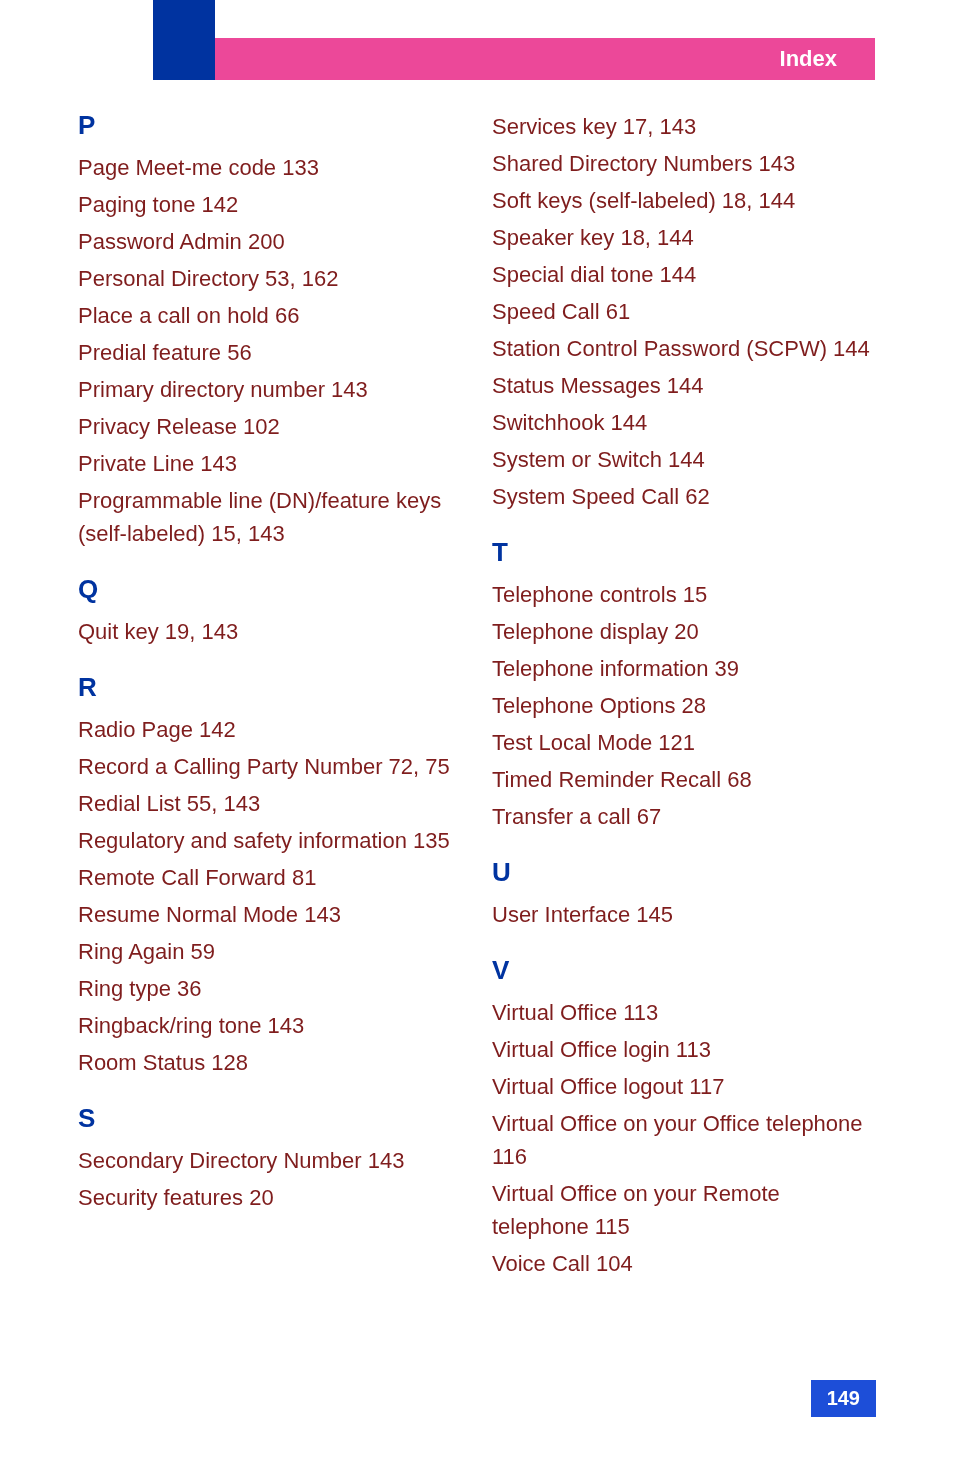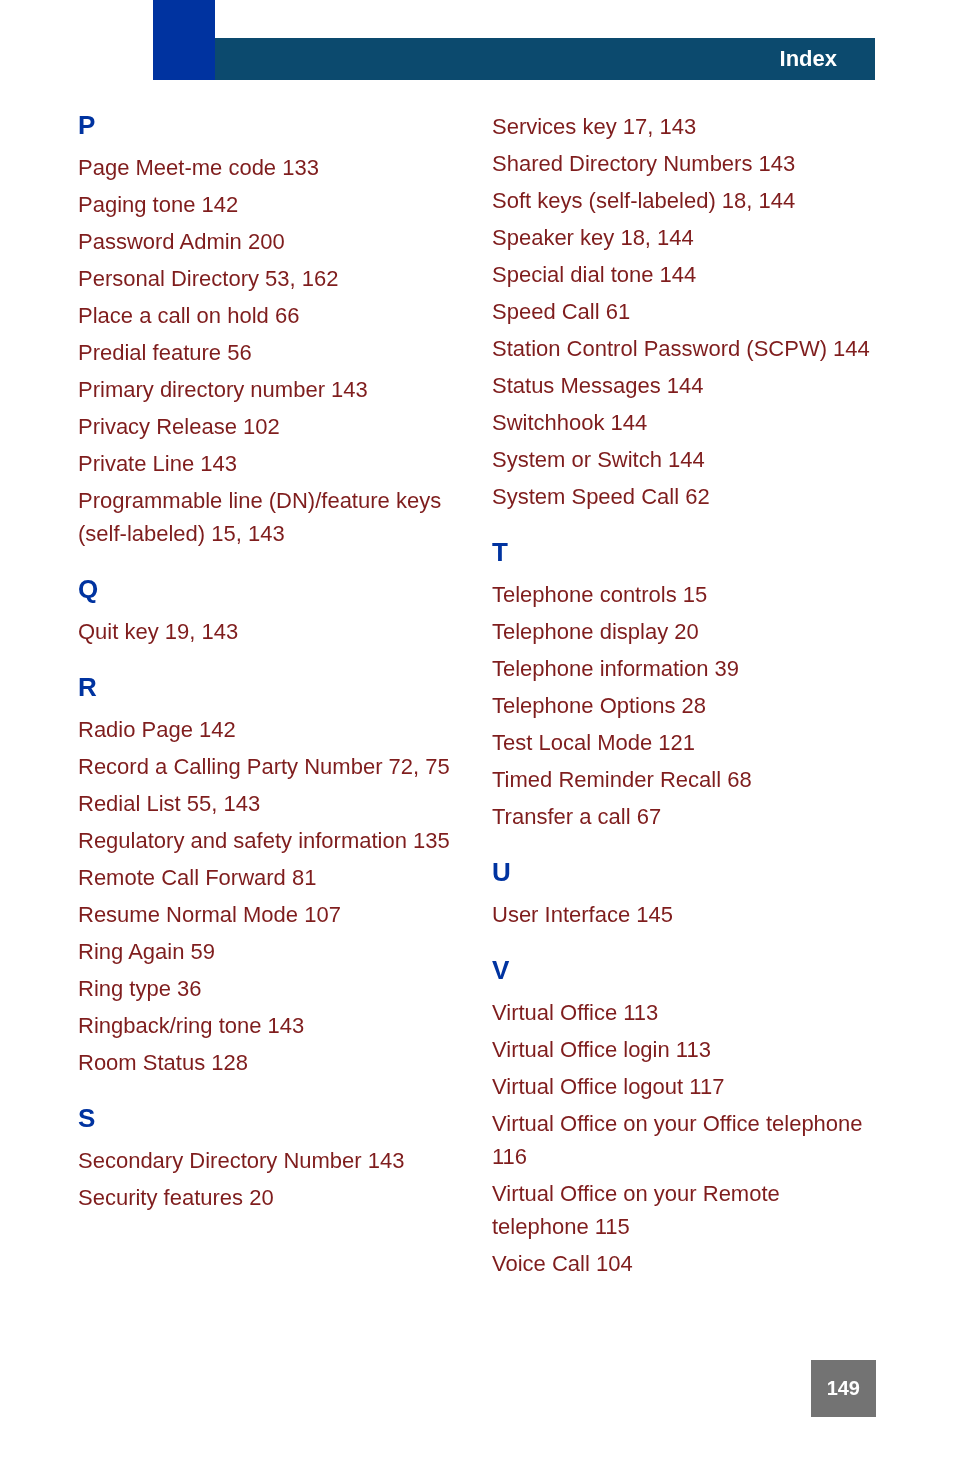--- a/index.html
+++ b/index.html
@@ -13,21 +13,21 @@
       height: 1475px;
       background: #ffffff;
       position: relative;
     }
     .header-bar {
       position: absolute;
       top: 38px;
       left: 215px;
       width: 660px;
       height: 42px;
-      background: #0c4a6e;
+      background: #ec4899;
       display: flex;
       align-items: center;
       justify-content: flex-end;
       padding-right: 38px;
     }
     .header-title {
       color: #ffffff;
       font-weight: bold;
       font-size: 22px;
     }
@@ -63,25 +63,25 @@
     .entry {
       font-size: 22px;
       color: #7f1d1d;
       line-height: 1.5;
       margin-bottom: 4px;
     }
     .page-number-box {
       position: absolute;
       bottom: 58px;
       right: 78px;
-      background: #737373;
+      background: #1d4ed8;
       color: #ffffff;
       font-weight: bold;
       font-size: 20px;
-      padding: 17px 16px;
+      padding: 7px 16px;
     }
   </style>
 </head>
 <body>
 
 <div class="left-blue-bar"></div>
 
 <div class="header-bar">
   <span class="header-title">Index</span>
 </div>
@@ -103,21 +103,21 @@
 
     <div class="section-letter">Q</div>
     <div class="entry">Quit key 19, 143</div>
 
     <div class="section-letter">R</div>
     <div class="entry">Radio Page 142</div>
     <div class="entry">Record a Calling Party Number 72, 75</div>
     <div class="entry">Redial List 55, 143</div>
     <div class="entry">Regulatory and safety information 135</div>
     <div class="entry">Remote Call Forward 81</div>
-    <div class="entry">Resume Normal Mode 107</div>
+    <div class="entry">Resume Normal Mode 143</div>
     <div class="entry">Ring Again 59</div>
     <div class="entry">Ring type 36</div>
     <div class="entry">Ringback/ring tone 143</div>
     <div class="entry">Room Status 128</div>
 
     <div class="section-letter">S</div>
     <div class="entry">Secondary Directory Number 143</div>
     <div class="entry">Security features 20</div>
   </div>
 

